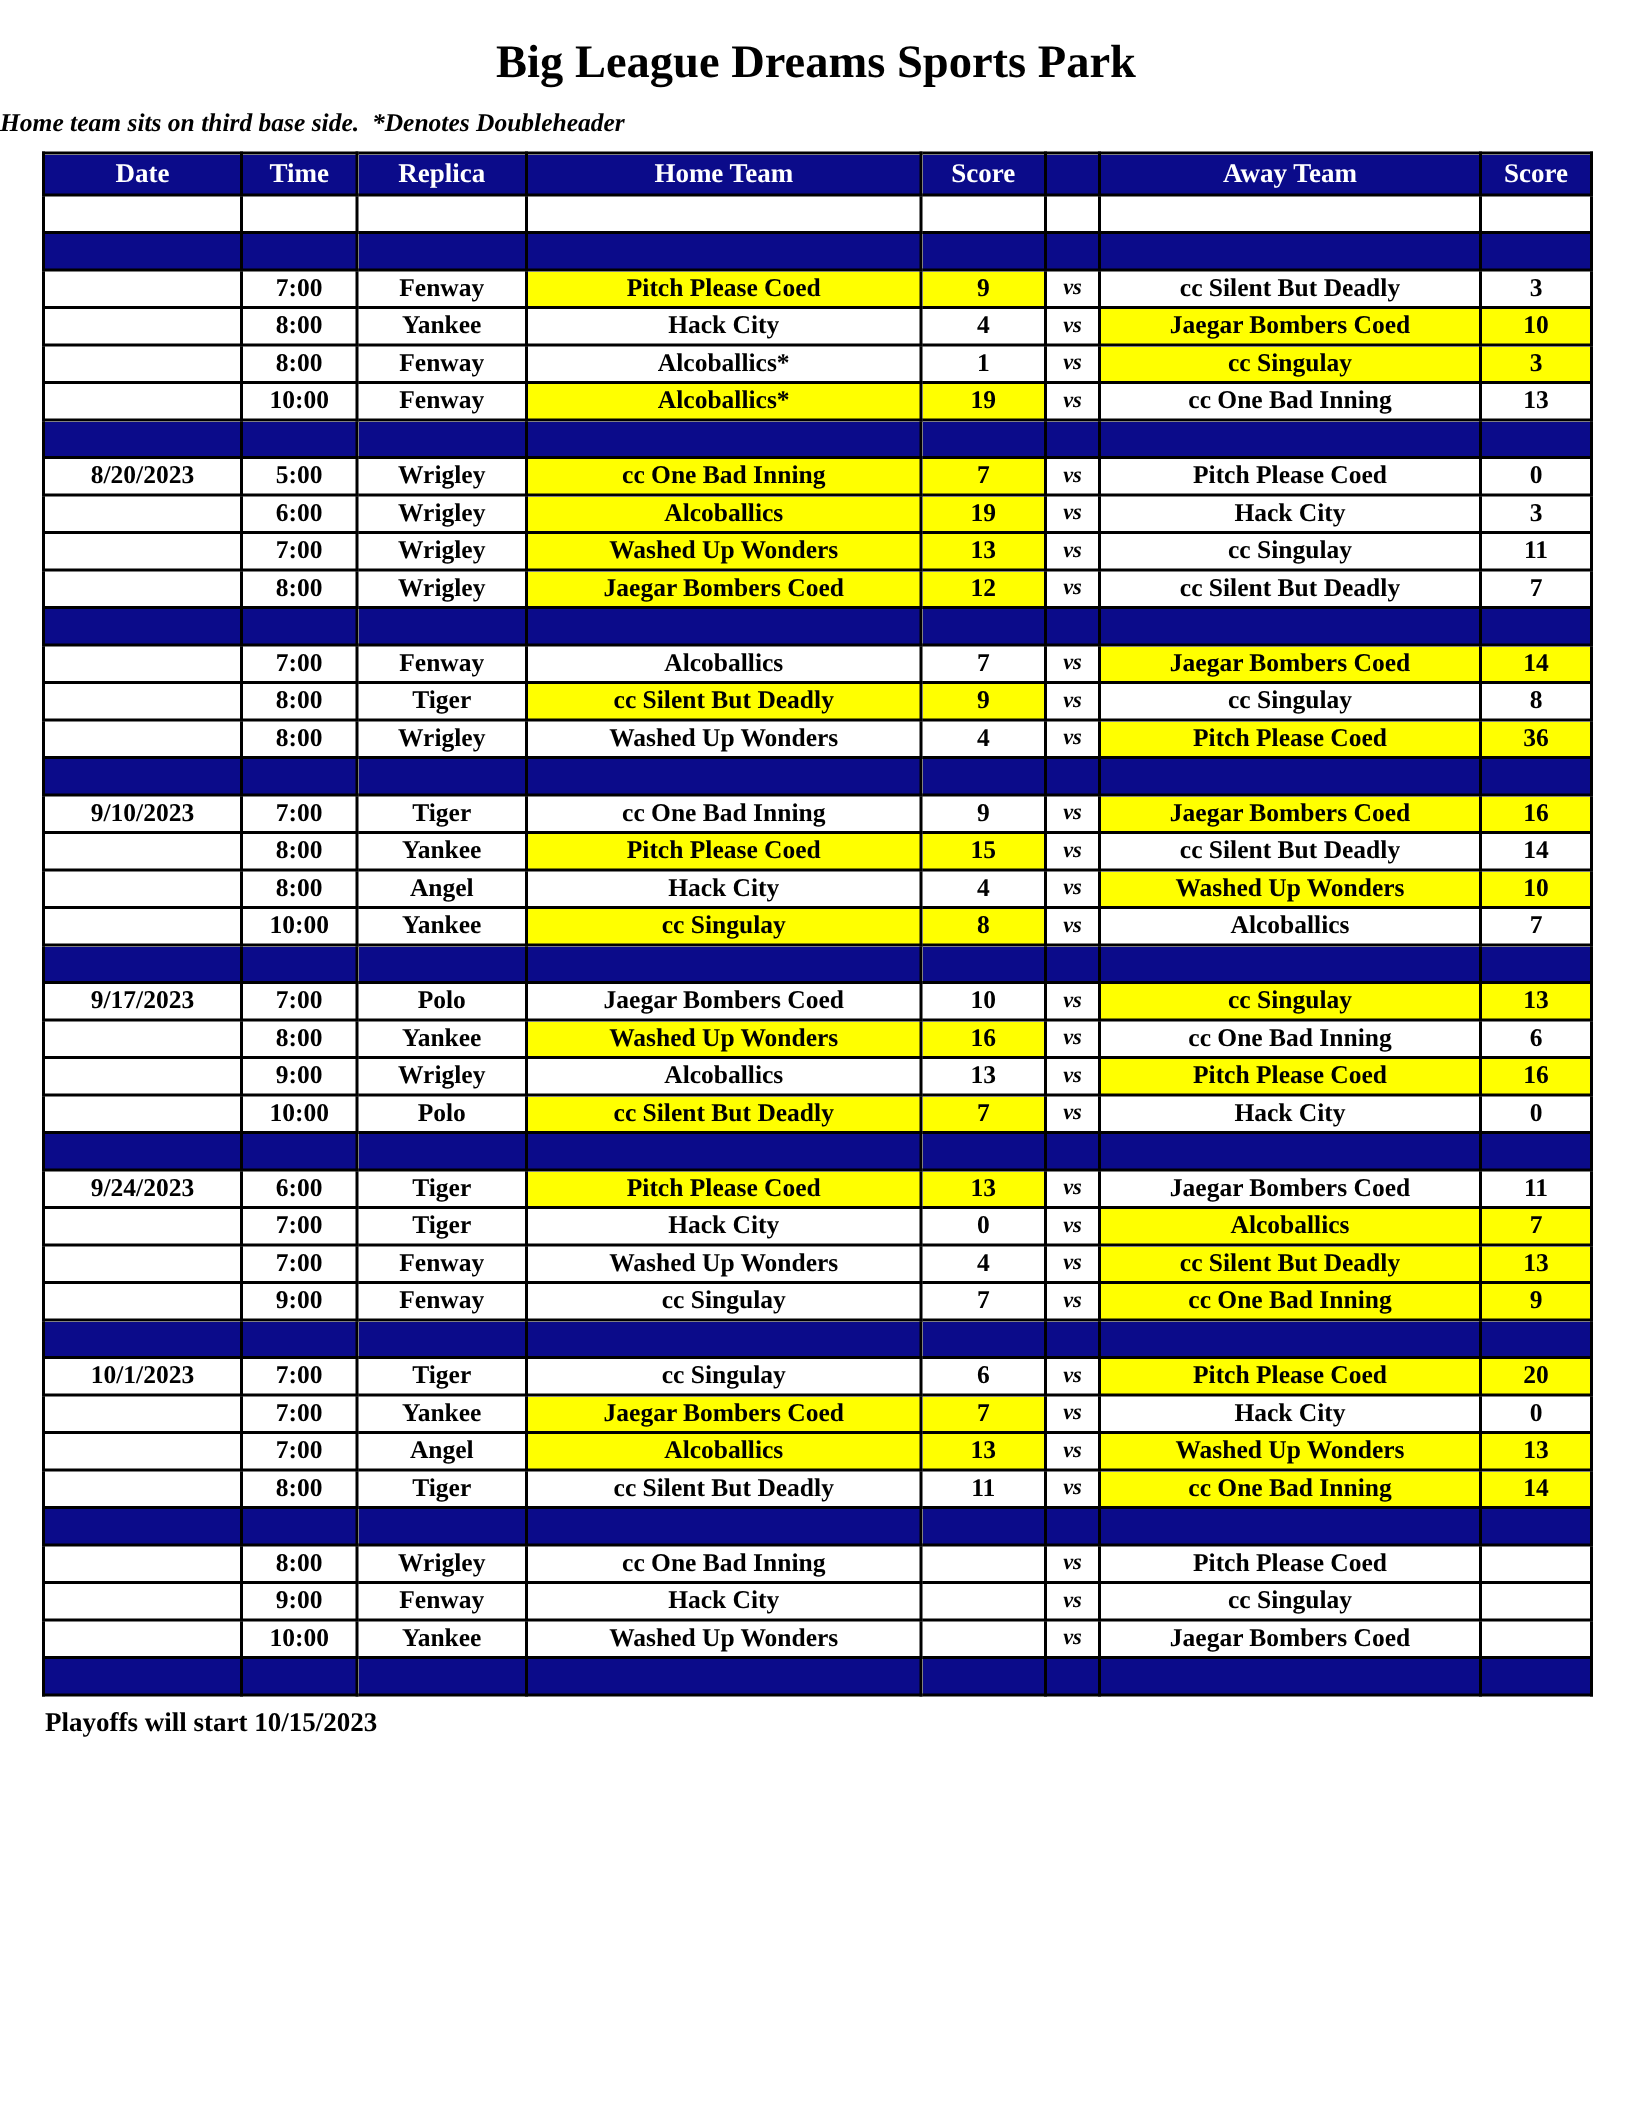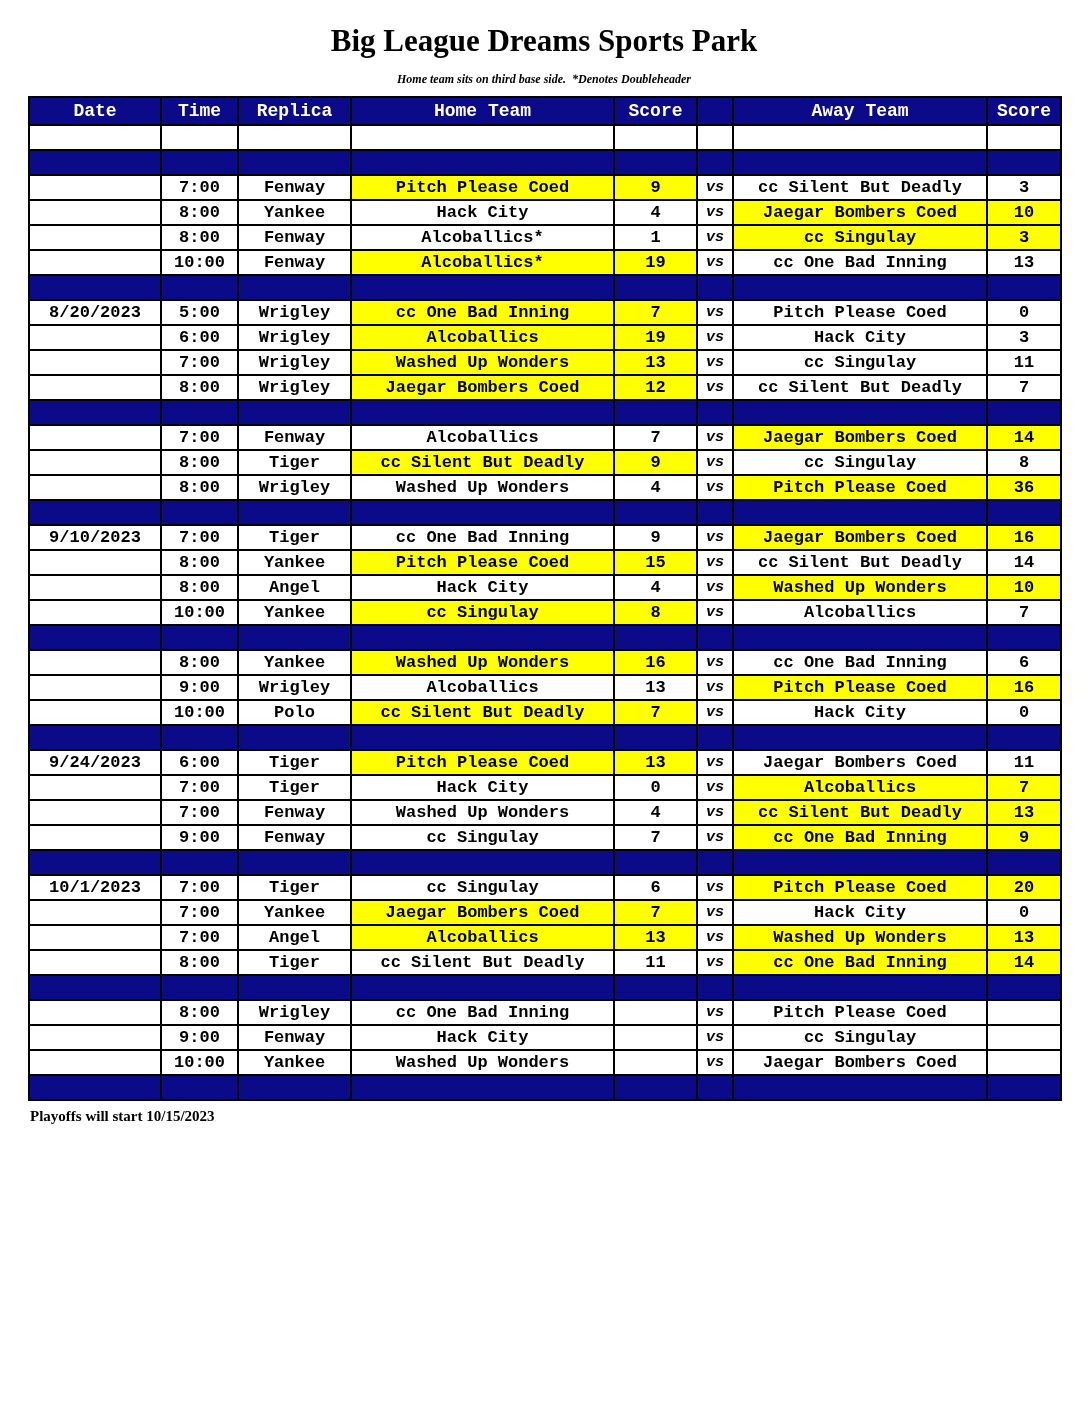--- a/index.html
+++ b/index.html
@@ -4,42 +4,41 @@
 <style>
   :root { --navy:#0b0b8a; --yellow:#ffff00; --ink:#000000; }
   * { box-sizing:border-box; }
   html,body { margin:0; padding:0; }
   body {
     width:1088px; height:1408px; background:#ffffff;
     font-family:"Liberation Serif", serif; font-weight:bold; color:var(--ink);
   }
   .title    { padding-top:23px; text-align:center; font-size:31px; line-height:1.15; letter-spacing:0px; }
   .subtitle { text-align:center; font-size:24px; margin-top:6px; }
-  .note     { text-align:center; font-size:12px; font-style:italic; margin-top:13px; white-space:pre; }
+  .note     { font-size:17px; font-style:italic; margin-top:13px; white-space:pre; }
   table.sched {
     border-collapse:collapse; table-layout:fixed;
     width:1032px; margin:9px 0 0 28px;
     border:2px solid var(--ink);
-    font-family:Liberation Mono, monospace;
   }
   .sched th {
     background:var(--navy); color:#ffffff;
     font-size:18px; font-weight:bold; height:28px;
     border:2px solid var(--ink); padding:0 2px; text-align:center;
     overflow:hidden; white-space:nowrap;
   }
   .sched td {
     border:2px solid var(--ink); padding:0 2px;
     height:25px; text-align:center; font-size:17px; font-weight:bold;
     overflow:hidden; white-space:nowrap; background:#ffffff;
   }
   .sched tr.sep td   { background:var(--navy); }
   .sched td.hl       { background:var(--yellow); }
   .sched td.vs       { font-style:italic; font-size:15px; padding:0; }
-  .footer { margin:7px 0 0 30px; font-size:15px; }
+  .footer { margin:7px 0 0 30px; font-size:18px; }
 </style>
 </head>
 <body>
 
 <div class="page">
   <div class="title">Big League Dreams Sports Park</div>
   <div class="note">Home team sits on third base side.  *Denotes Doubleheader</div>
 
   <table class="sched">
     <colgroup>
@@ -269,20 +268,30 @@
           <td></td>
           <td></td>
           <td></td>
           <td></td>
           <td></td>
           <td></td>
           <td></td>
           <td></td>
         </tr>
         <tr class="data">
+          <td>9/17/2023</td>
+          <td>7:00</td>
+          <td>Polo</td>
+          <td>Jaegar Bombers Coed</td>
+          <td>10</td>
+          <td class="vs">vs</td>
+          <td class="hl">cc Singulay</td>
+          <td class="hl">13</td>
+        </tr>
+        <tr class="data">
           <td></td>
           <td>8:00</td>
           <td>Yankee</td>
           <td class="hl">Washed Up Wonders</td>
           <td class="hl">16</td>
           <td class="vs">vs</td>
           <td>cc One Bad Inning</td>
           <td>6</td>
         </tr>
         <tr class="data">

